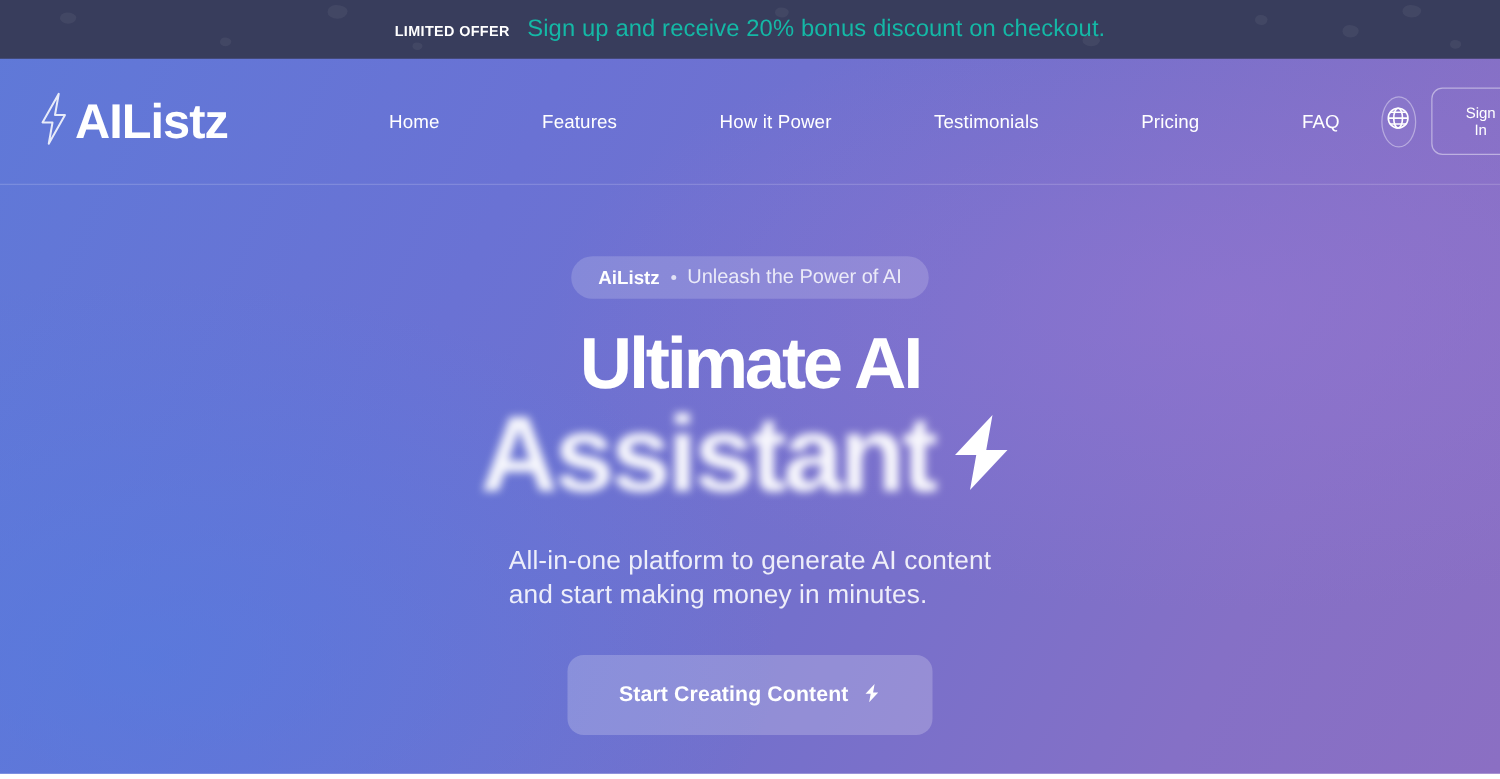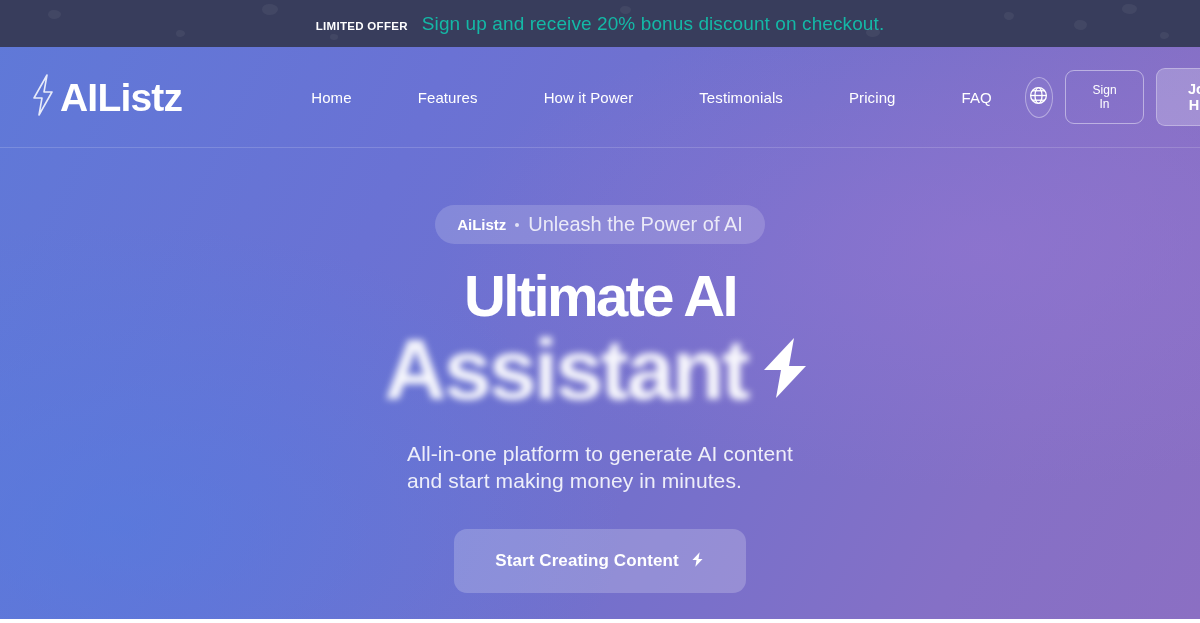--- a/index.html
+++ b/index.html
@@ -78,21 +78,21 @@
     font-size: 39px;
     font-weight: bold;
     color: #ffffff;
     letter-spacing: -0.8px;
     line-height: 1;
   }
 
   .nav {
     display: flex;
     align-items: center;
-    gap: 0;
+    gap: 16px;
     margin-left: 96px;
   }
   .nav-item {
     font-size: 15px;
     color: #ffffff;
     padding: 8px 33px;
     cursor: pointer;
     white-space: nowrap;
     letter-spacing: 0.1px;
   }
@@ -161,21 +161,21 @@
     color: #ffffff;
   }
   .badge-dot {
     width: 4px;
     height: 4px;
     border-radius: 50%;
     background: rgba(255,255,255,0.75);
     display: inline-block;
   }
   .badge-text {
-    font-size: 20px;
+    font-size: 16px;
     color: rgba(255,255,255,0.82);
     text-align: right;
   }
 
   .hero-title {
     margin-top: 24px;
     text-align: center;
     line-height: 0.98;
   }
   .title-line1 {

